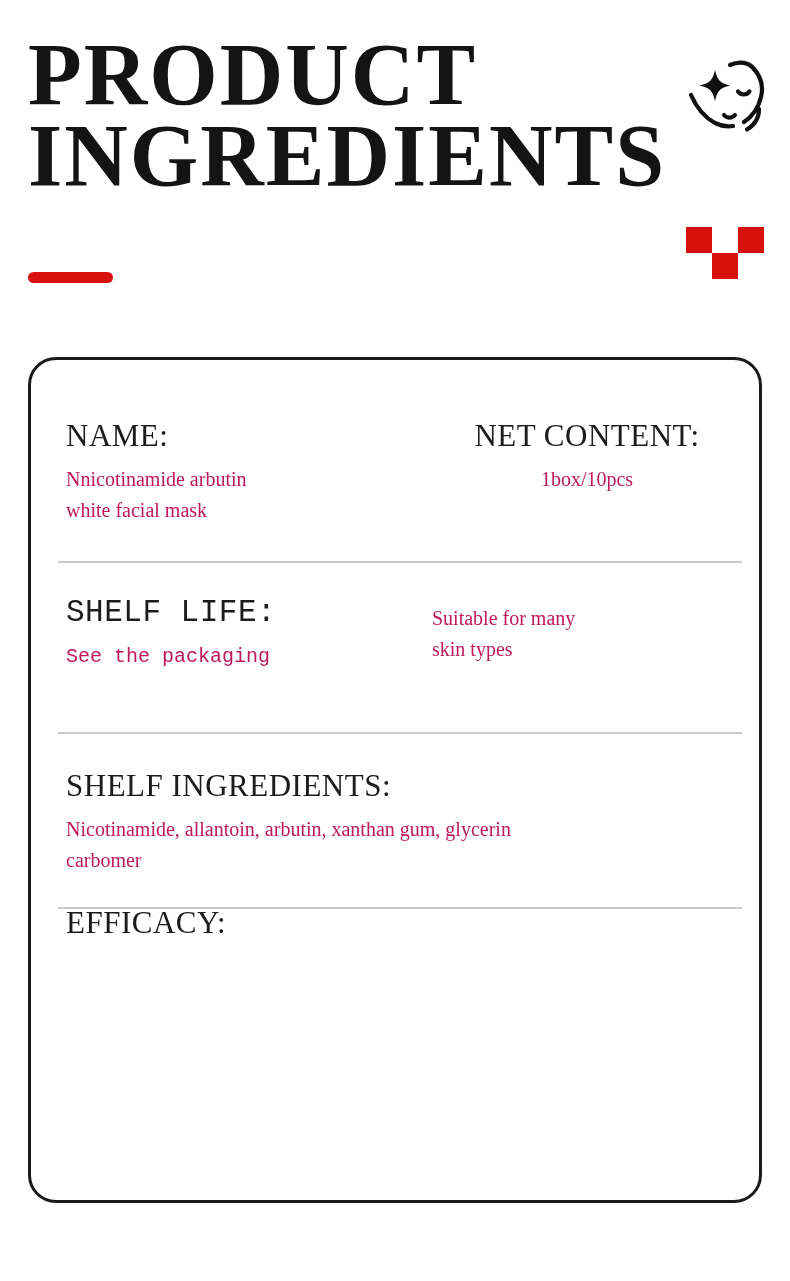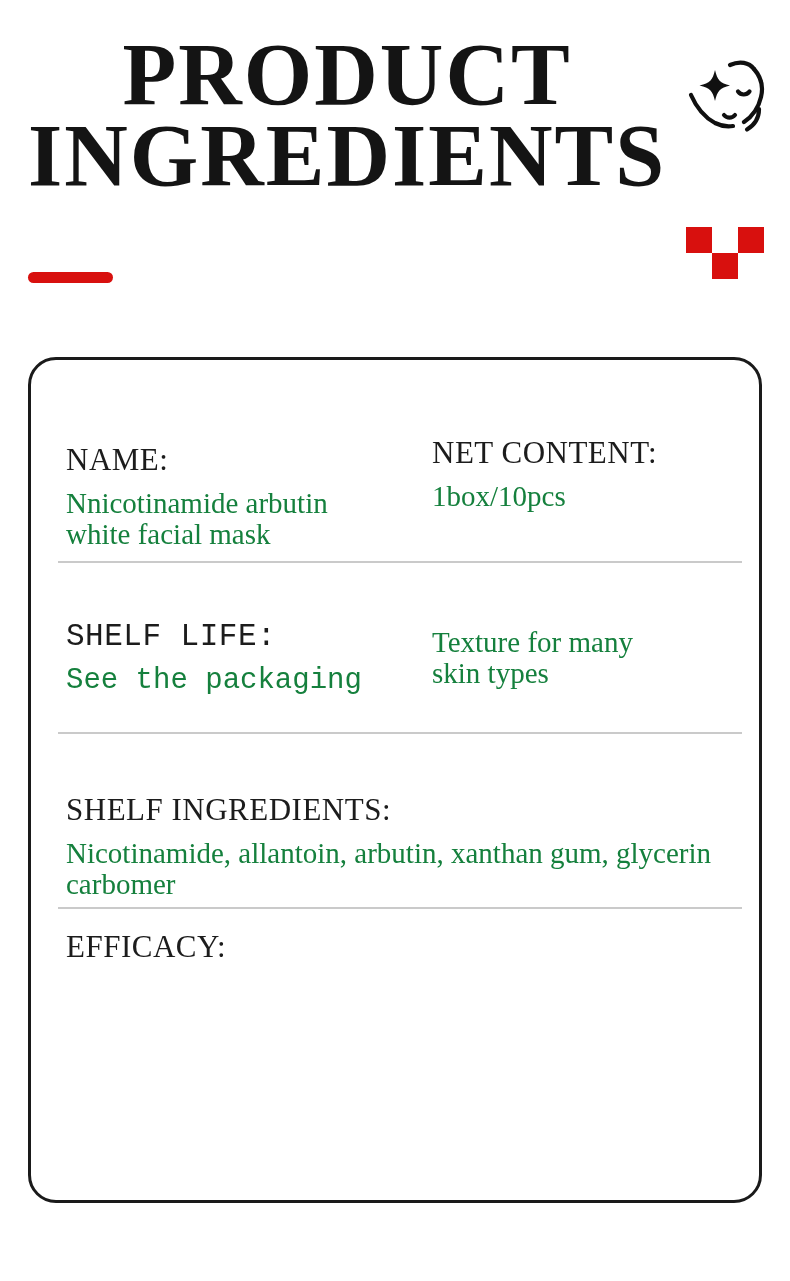--- a/index.html
+++ b/index.html
@@ -20,21 +20,20 @@
     position: absolute;
     left: 28px;
     top: 34px;
     margin: 0;
     font-size: 88px;
     line-height: 81px;
     font-weight: 700;
     letter-spacing: 2px;
     color: #141414;
     white-space: nowrap;
-    text-align: center;
   }
   .page-title span { display: block; }
 
   .face-icon {
     position: absolute;
     left: 688px;
     top: 58px;
     width: 88px;
     height: 84px;
   }
@@ -82,38 +81,38 @@
     position: absolute;
     left: 27px;
     width: 684px;
     height: 2px;
     background: #cacaca;
   }
   .divider-1 { top: 201px; }
   .divider-2 { top: 372px; }
   .divider-3 { top: 547px; }
 
-  .field { position: absolute; margin-top: 24px; }
+  .field { position: absolute; }
   .field-label {
     font-size: 31px;
     line-height: 38px;
     color: #1c1c1c;
     letter-spacing: 0.5px;
     white-space: nowrap;
   }
   .field-value {
     margin-top: 9px;
-    font-size: 29px;
+    font-size: 20px;
     line-height: 31px;
-    color: #15803d;
+    color: #be185d;
     white-space: pre-line;
   }
 
   .field-name            { left: 35px;  top: 57px;  width: 340px; }
-  .field-net-content     { left: 401px; top: 50px;  width: 310px; }
+  .field-net-content     { left: 401px; top: 57px;  width: 310px; text-align: center; }
   .field-shelf-life      { left: 35px;  top: 234px; width: 340px; font-family: Liberation Mono, monospace; }
   .field-fit-skintexture { left: 401px; top: 234px; width: 315px; }
   .field-main-ingredients{ left: 35px;  top: 407px; width: 692px; }
   .field-efficacy        { left: 35px;  top: 544px; width: 692px; }
 </style>
 </head>
 <body>
 
 <h1 class="page-title">
   <span>PRODUCT</span>
@@ -159,21 +158,21 @@
   </div>
 
   <div class="divider divider-1"></div>
 
   <div class="field field-shelf-life">
     <div class="field-label">SHELF LIFE:</div>
     <div class="field-value">See the packaging</div>
   </div>
 
   <div class="field field-fit-skintexture">
-    <div class="field-value">Texture for many
+    <div class="field-value">Suitable for many
 skin types</div>
   </div>
 
   <div class="divider divider-2"></div>
 
   <div class="field field-main-ingredients">
     <div class="field-label">SHELF INGREDIENTS:</div>
     <div class="field-value">Nicotinamide, allantoin, arbutin, xanthan gum, glycerin
 carbomer</div>
   </div>

